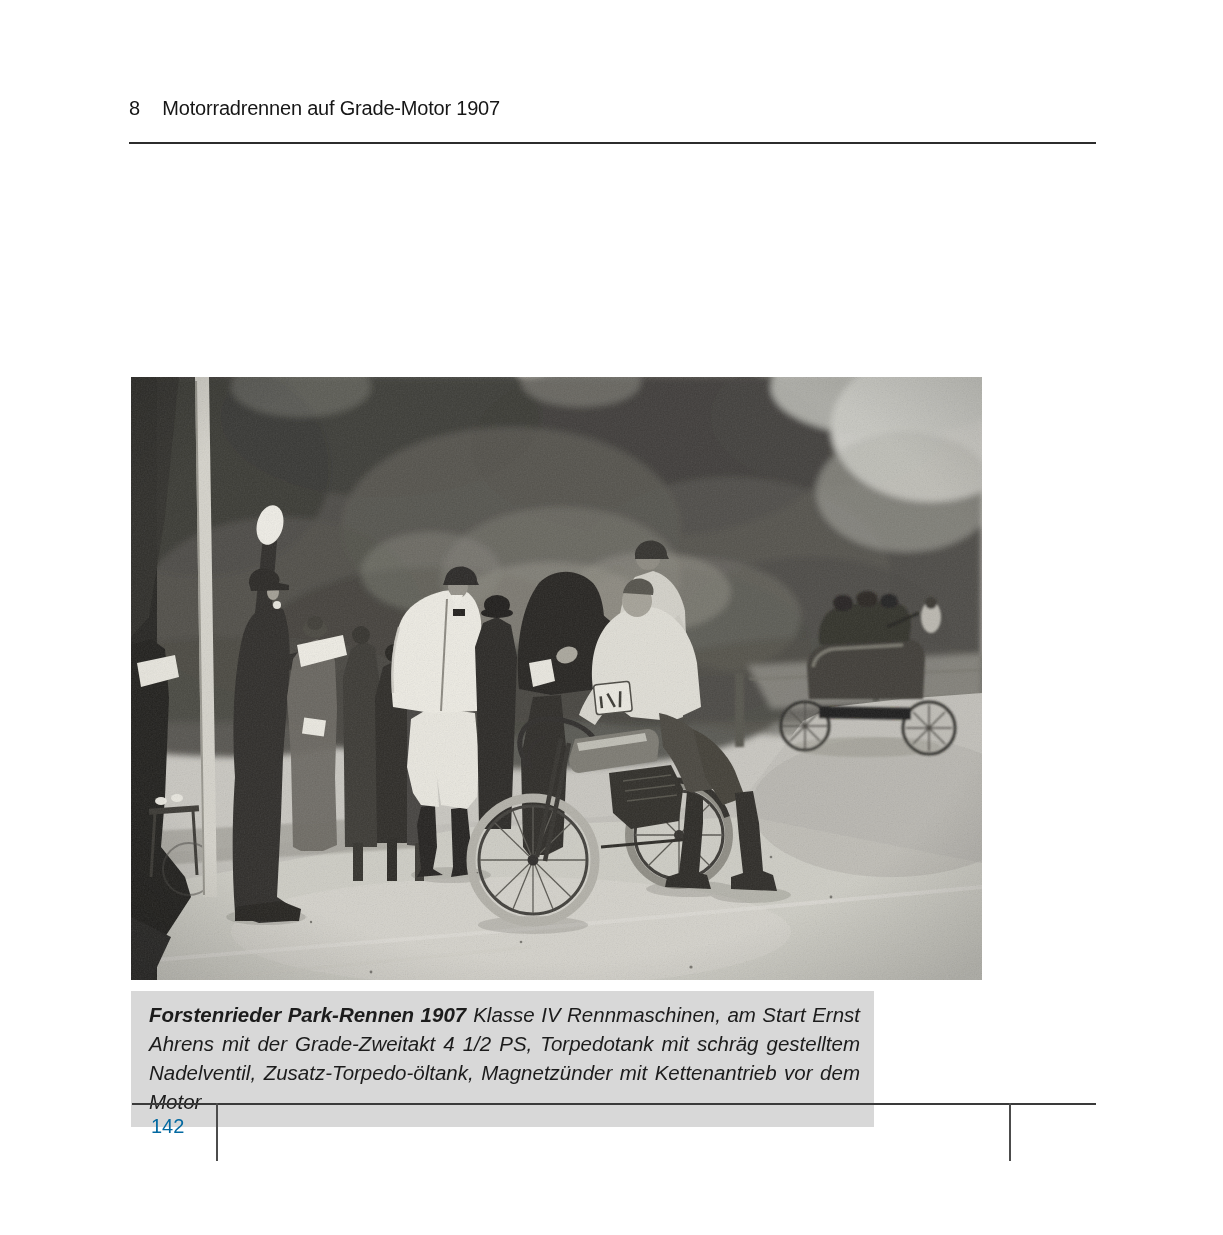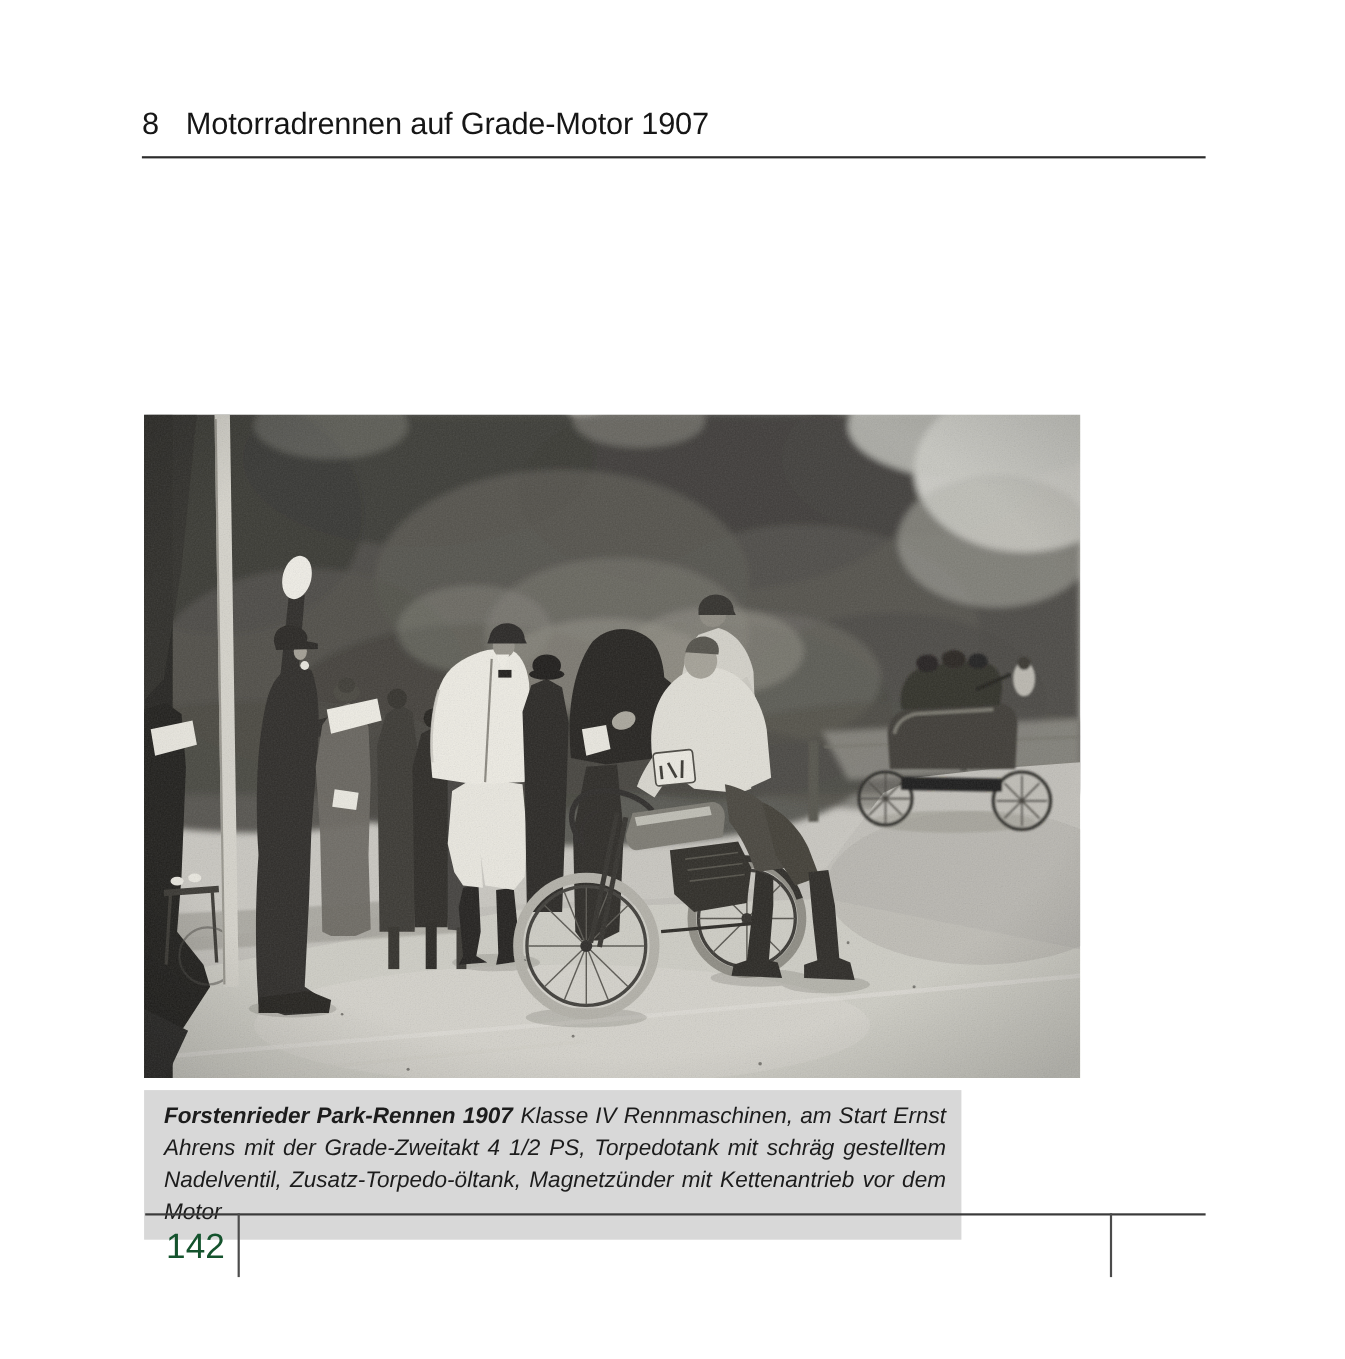--- a/index.html
+++ b/index.html
@@ -1,38 +1,38 @@
 <!DOCTYPE html>
 <html><head>
 <meta charset="utf-8">
 <style>
   html,body{margin:0;padding:0;background:#ffffff;}
   .page{position:relative;width:1223px;height:1235px;background:#ffffff;
         font-family:"Liberation Sans",sans-serif;color:#1b1b1b;overflow:hidden;}
 
-  .chapter-header{position:absolute;left:129px;top:97px;font-size:28px;
+  .chapter-header{position:absolute;left:129px;top:97px;font-size:20px;
                   letter-spacing:-0.2px;white-space:nowrap;color:#161616;}
   .chapter-header .num{display:inline-block;}
   .chapter-header .title{display:inline-block;margin-left:17px;}
   .header-rule{position:absolute;left:129px;top:142px;width:967px;height:2px;background:#2c2c2c;}
 
   .photo{position:absolute;left:131px;top:377px;width:851px;height:603px;}
   .photo svg{display:block;width:851px;height:603px;}
 
   .caption{position:absolute;left:131px;top:991px;width:743px;box-sizing:border-box;
            background:#d8d8d8;padding:9px 14px 11px 18px;
            font-style:italic;font-size:20.5px;line-height:29px;
            text-align:justify;text-align-last:left;color:#1c1c1c;}
   .caption .cap-title{font-weight:bold;margin-right:7px;}
 
   .footer-line{position:absolute;left:132px;top:1103px;width:964px;height:2px;background:#3a3a3a;}
   .vline{position:absolute;top:1103px;width:2px;height:58px;background:#4c4c4c;}
   .vline.left{left:216px;}
   .vline.right{left:1009px;}
-  .pagenum{position:absolute;left:151px;top:1115px;font-size:32px;color:#14532d;text-align:right;}
+  .pagenum{position:absolute;left:151px;top:1115px;font-size:20px;color:#0369a1;text-align:right;}
 </style>
 </head>
 <body>
 
 <div class="page">
 
   <div class="chapter-header">
     <span class="num">8</span>
     <span class="title">Motorradrennen auf Grade-Motor 1907</span>
   </div>

